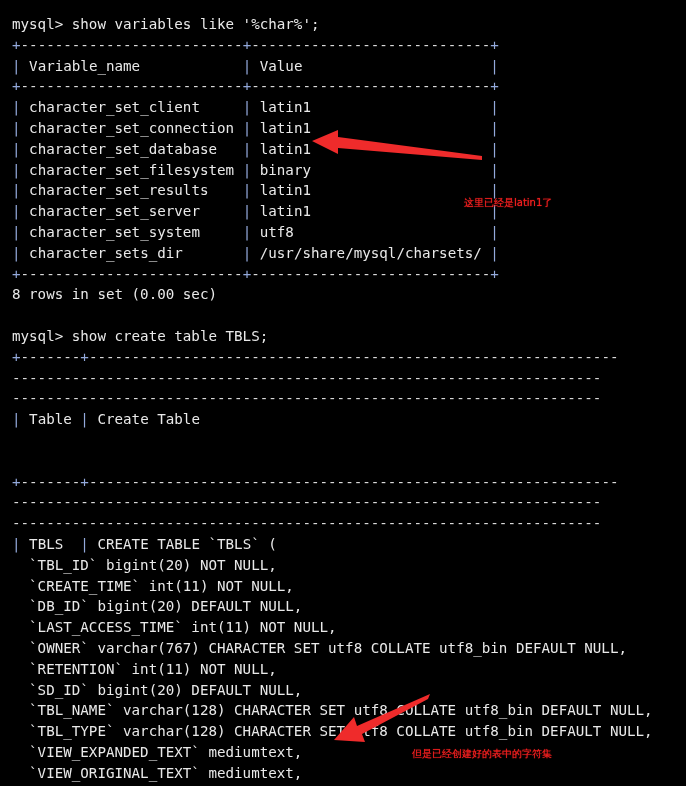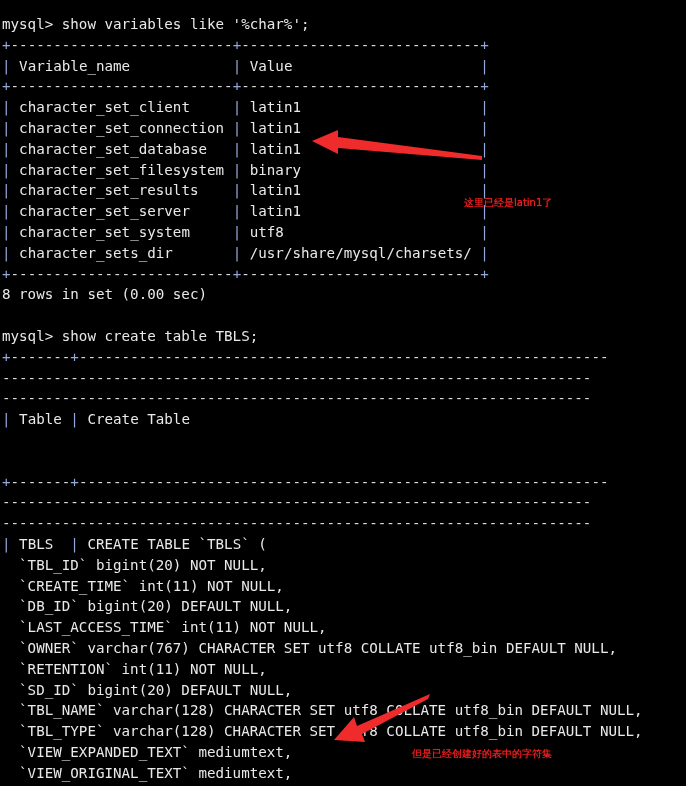--- a/index.html
+++ b/index.html
@@ -32,21 +32,21 @@
     font-family: "DejaVu Sans Mono", "Liberation Mono", monospace;
     font-size: 14.2px;
     line-height: 20.8px;
     letter-spacing: 0px;
     color: #e6e6e6;
     white-space: pre;
   }
   .line {
     height: 20.8px;
     white-space: pre;
-    padding-left: 2px;
+    padding-left: 12px;
   }
   .line.blank { color: transparent; }
 
   
   .pipe   { color: #93a9db; }
   .plus   { color: #93a9db; }
   .dash   { color: #d9d9d9; }
   .txt    { color: #e9e9e9; }
 
   

